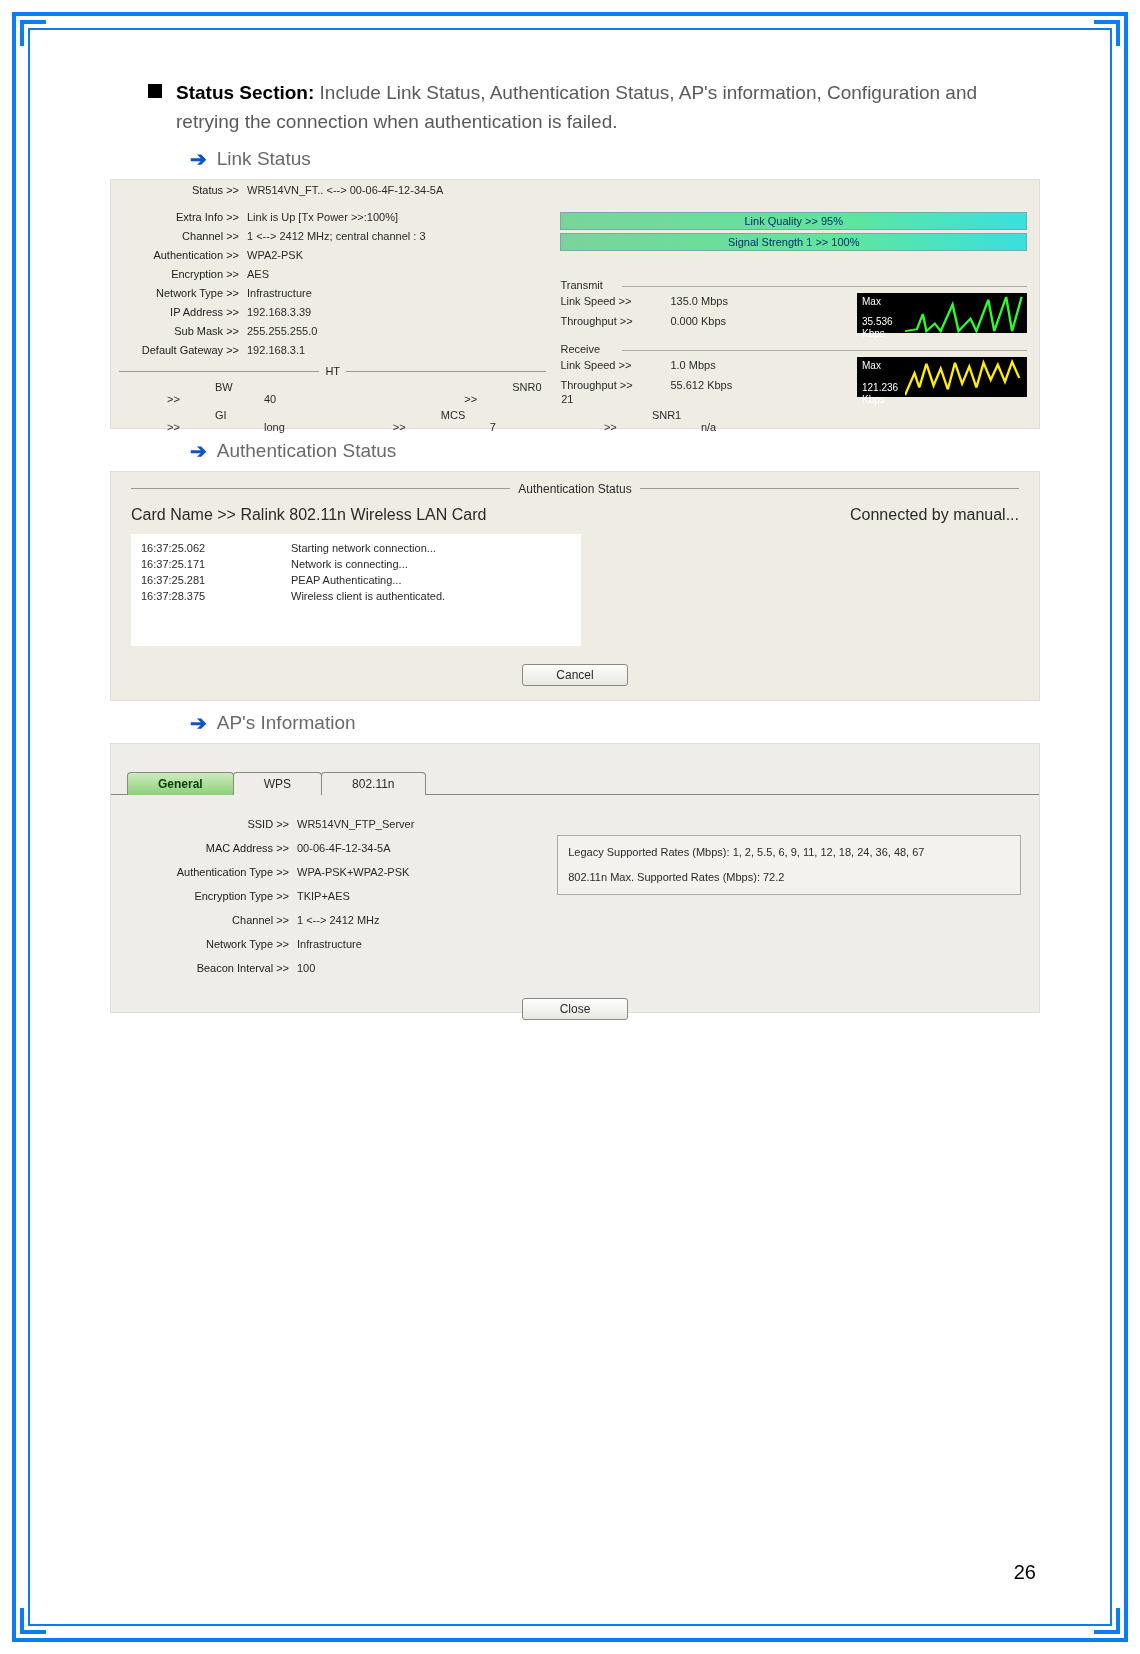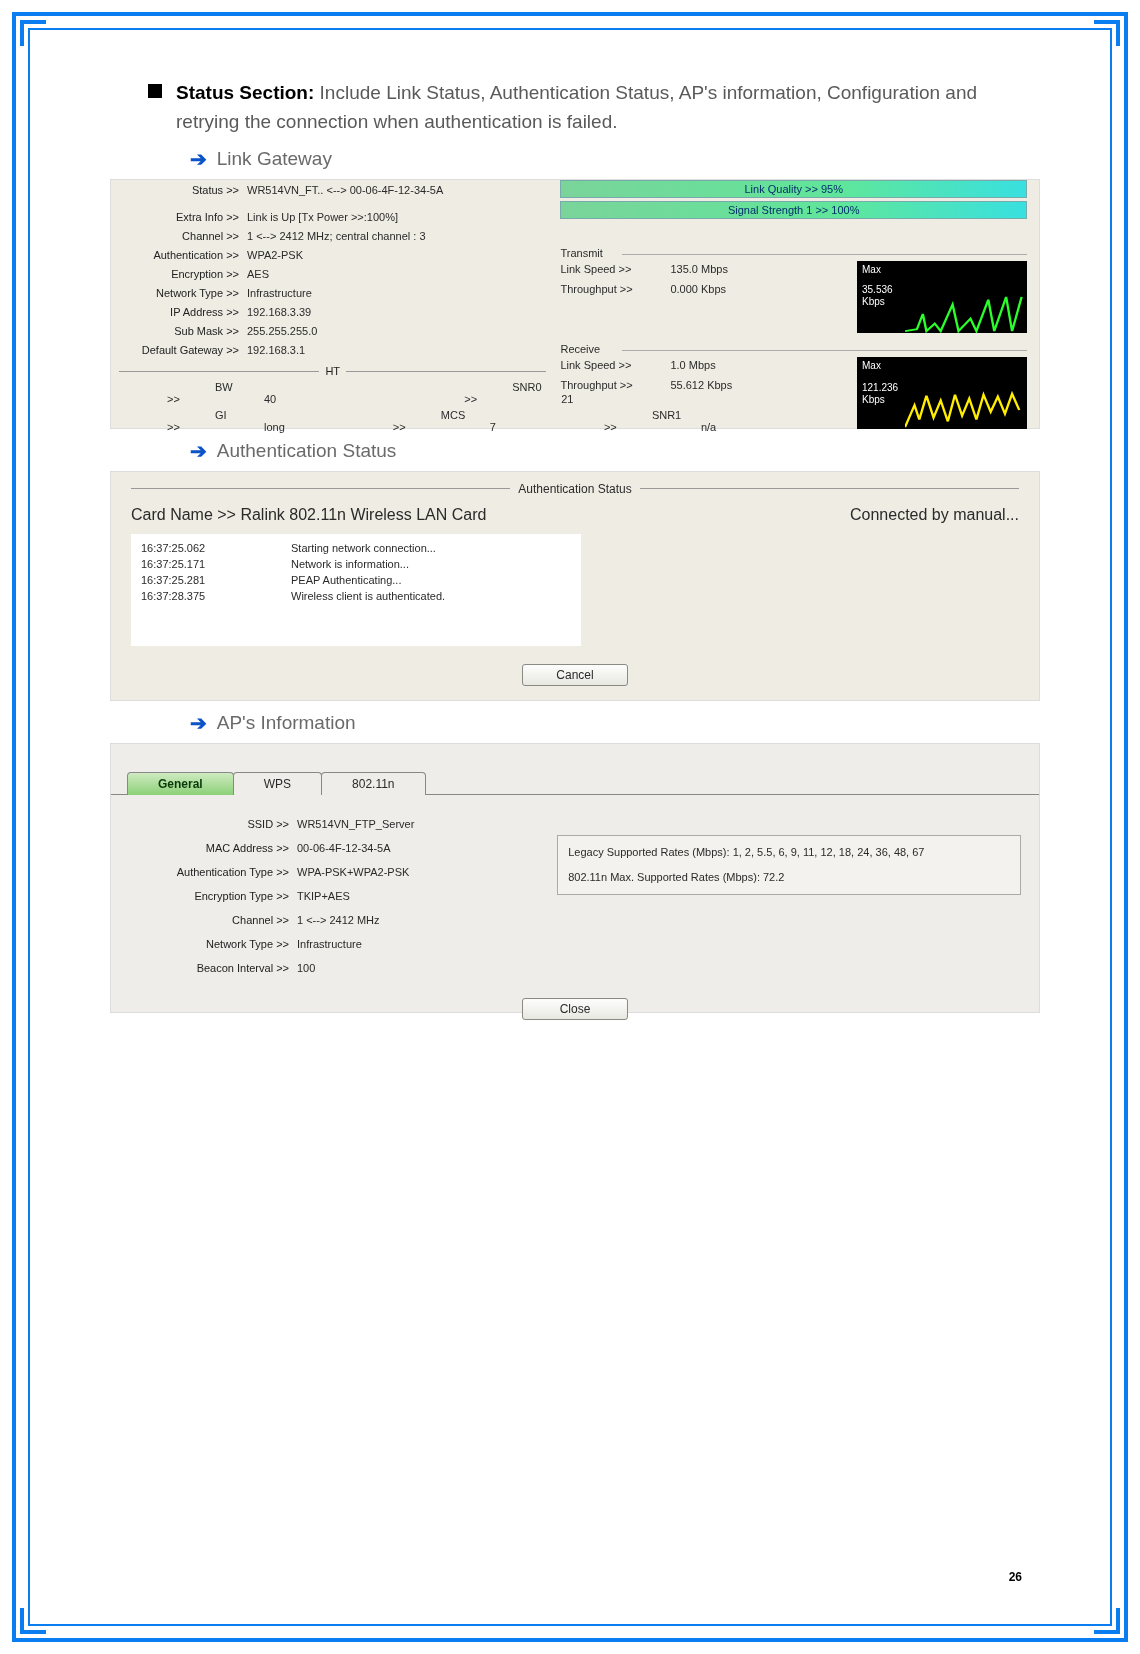--- a/index.html
+++ b/index.html
@@ -32,21 +32,21 @@
   .ht-sep .txt{padding:0 6px;font-size:11px;color:#222;}
   .ht-row{display:flex;font-size:11px;}
   .ht-row span{margin-right:30px;padding-left:48px;}
   .ls-right{width:52%;padding:10px 12px 8px 4px;box-sizing:border-box;}
   .bar{height:16px;border:1px solid #7aa;margin-bottom:3px;display:flex;align-items:center;justify-content:center;font-size:11px;color:#05306a;background:linear-gradient(90deg,#7ad49a 0%,#5fe69a 60%,#39e0e0 100%);}
   .sect-lbl{font-size:11px;margin-top:10px;margin-bottom:2px;position:relative;}
   .sect-lbl:after{content:"";position:absolute;left:62px;right:0;top:7px;height:1px;background:#aaa;}
   .meter-row{display:flex;align-items:center;margin:2px 0;font-size:11px;}
   .meter-row .mk{width:110px;}
   .meter-row .mv{width:80px;}
-  .meterbox{width:170px;height:72px;background:#000;color:#fff;font-size:10px;position:relative;padding:3px 5px;box-sizing:border-box;line-height:12px;}
+  .meterbox{width:170px;height:40px;background:#000;color:#fff;font-size:10px;position:relative;padding:3px 5px;box-sizing:border-box;line-height:12px;}
   .meterbox .spark{position:absolute;bottom:0;left:48px;right:3px;height:38px;}
   .spark svg{width:100%;height:100%;}
   
   .auth{height:230px;padding:10px 20px 12px;box-sizing:border-box;}
   .auth-title{display:flex;align-items:center;margin-bottom:10px;}
   .auth-title .line{flex:1;height:1px;background:#999;}
   .auth-title .txt{padding:0 8px;font-size:12px;}
   .auth-head{display:flex;justify-content:space-between;font-size:16px;margin-bottom:10px;}
   .auth-log{background:#fff;width:430px;min-height:100px;padding:6px 10px;font-size:11px;line-height:16px;}
   .auth-log .row{display:flex;}
@@ -59,21 +59,21 @@
   .tab{padding:4px 30px;font-size:12px;border:1px solid #888;border-bottom:none;background:#eeedea;margin-right:-1px;border-radius:4px 4px 0 0;position:relative;top:1px;}
   .tab.active{background:linear-gradient(#cfeac0,#8cd078);font-weight:bold;color:#083b08;}
   .ap-body{display:flex;padding:14px 18px 6px;}
   .ap-left{width:48%;}
   .ap-left .kv .k{width:160px;}
   .ap-left .kv{margin:7px 0;}
   .ap-right{width:52%;padding-top:14px;}
   .sig-bar{height:17px;background:linear-gradient(90deg,#1aa05e 0%,#3bcf8a 50%,#35d0c1 100%);display:flex;align-items:center;justify-content:center;font-size:11px;color:#fff;border:1px solid #3a8;}
   .rates-box{border:1px solid #aaa;background:#f3f2ee;margin-top:12px;padding:8px 10px;font-size:11px;line-height:17px;}
   .ap .btn-row{text-align:center;margin-top:8px;}
-  .page-num{position:absolute;right:118px;bottom:70px;font-size:12px;font-weight:bold;}
+  .page-num{position:absolute;right:104px;bottom:70px;font-size:20px;font-weight:normal;}
 </style>
 </head>
 <body>
 
 <div class="page">
   <div class="frame-outer"></div>
   <div class="frame-inner"></div>
   <div class="frame-corner fc-tl"></div>
   <div class="frame-corner fc-tr"></div>
   <div class="frame-corner fc-bl"></div>
@@ -83,21 +83,21 @@
     <div class="bullet-line">
       <div class="square"></div>
       <div class="bullet-text">
         <b>Status Section:</b>
         <span>Include Link Status, Authentication Status, AP's information, Configuration and retrying the connection when authentication is failed.</span>
       </div>
     </div>
 
     <div class="subarrow">
       <span class="arrow">➔</span>
-      <span class="lbl">Link Gateway</span>
+      <span class="lbl">Link Status</span>
     </div>
     <div class="panel ls">
       <div class="ls-left">
         <div class="kv">
             <span class="k">Status &gt;&gt;</span>
             <span class="v">WR514VN_FT.. &lt;--&gt; 00-06-4F-12-34-5A</span>
           </div>
         <div style="height:6px"></div>
         <div class="kv">
             <span class="k">Extra Info &gt;&gt;</span>
@@ -210,21 +210,21 @@
         <span><span>Card Name &gt;&gt;</span> <span>Ralink 802.11n Wireless LAN Card</span></span>
         <span>Connected by manual...</span>
       </div>
       <div class="auth-log">
         <div class="row">
             <span class="ts">16:37:25.062</span>
             <span>Starting network connection...</span>
           </div>
         <div class="row">
             <span class="ts">16:37:25.171</span>
-            <span>Network is information...</span>
+            <span>Network is connecting...</span>
           </div>
         <div class="row">
             <span class="ts">16:37:25.281</span>
             <span>PEAP Authenticating...</span>
           </div>
         <div class="row">
             <span class="ts">16:37:28.375</span>
             <span>Wireless client is authenticated.</span>
           </div>
       </div>

